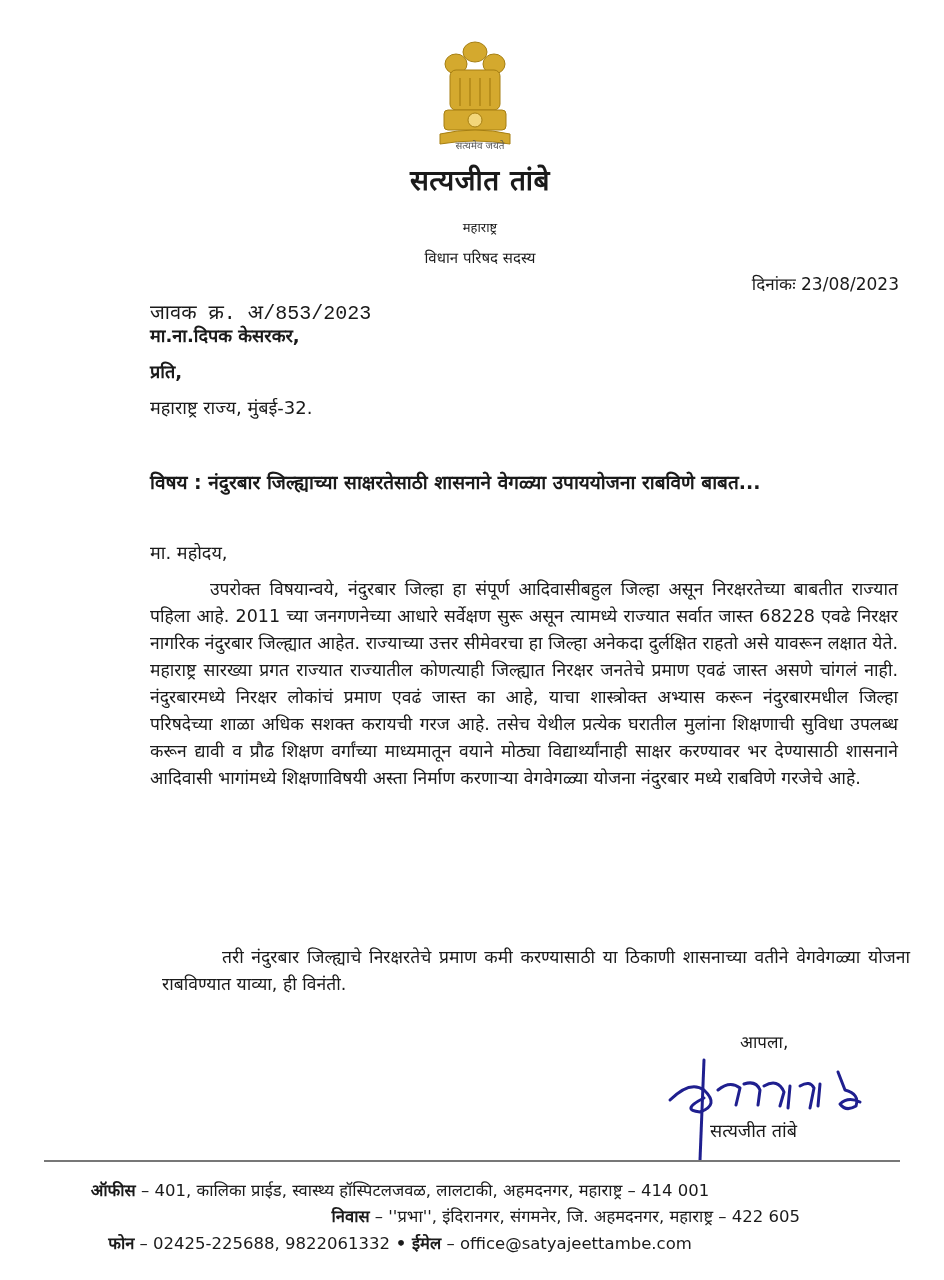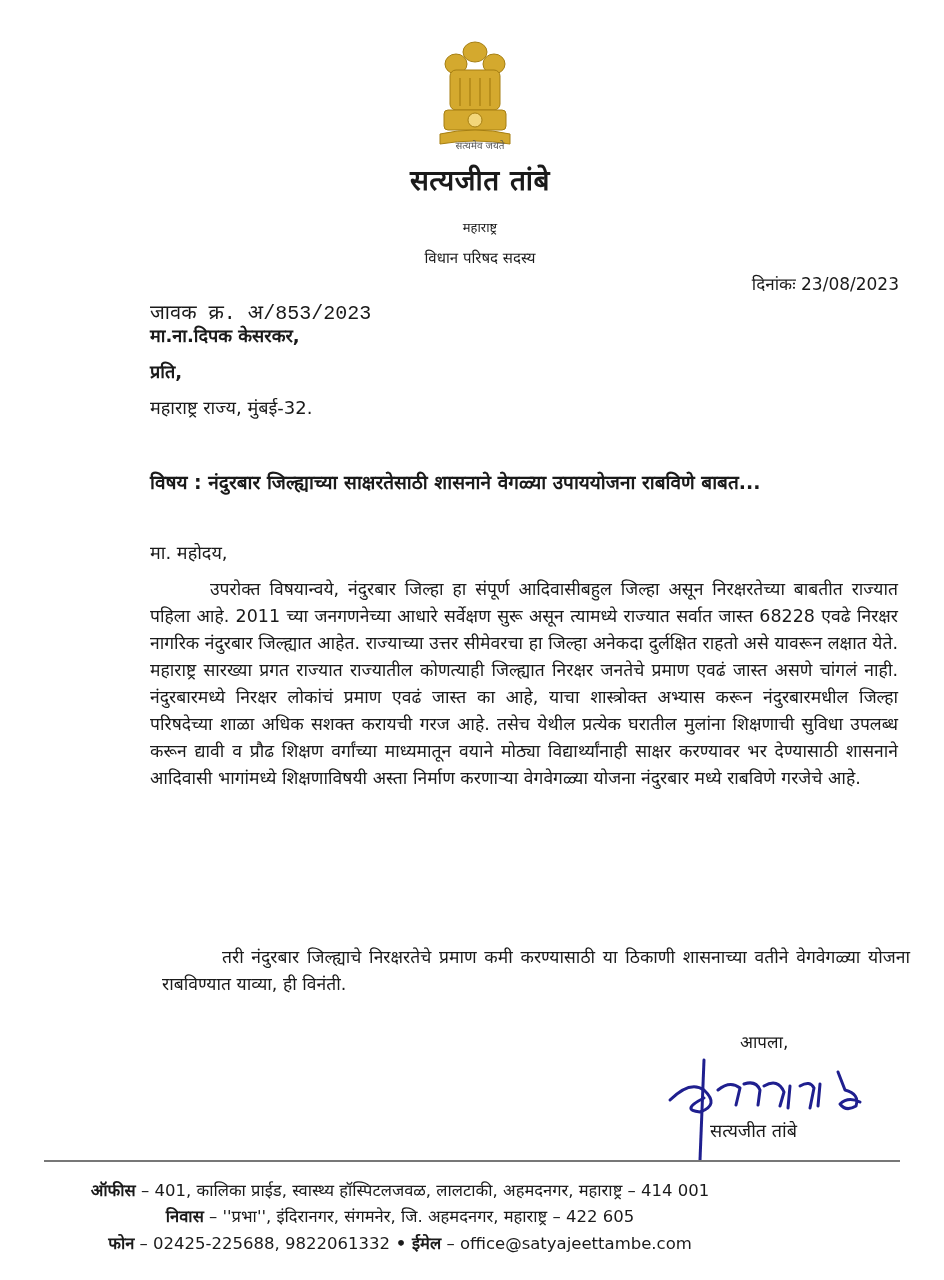--- a/index.html
+++ b/index.html
@@ -18,21 +18,21 @@
   .salutation { position:absolute; left:150px; top:540px; font-size:18px; }
   .para { position:absolute; left:150px; width:748px; font-size:17.5px; line-height:27px; text-align:justify; }
   .p1 { top:576px; text-indent:60px; }
   .p2 { top:944px; text-indent:60px;margin-left:12px; }
   .sign-block { position:absolute; left:660px; top:1030px; width:240px; }
   .yours { position:absolute; left:80px; top:0; font-size:17px; }
   .signature { position:absolute; left:0; top:20px; }
   .signer { position:absolute; left:50px; top:88px; font-size:18px; }
   .rule { position:absolute; left:44px; right:44px; top:1160px; height:2px; background:#777; }
   .footer { position:absolute; left:0; width:800px; text-align:center; font-size:16.5px; }
-  .f1 { top:1178px; } .f2 { top:1204px; } .f3 { top:1231px; }
+  .f1 { top:1178px; } .f2 { top:1204px;text-align:right; } .f3 { top:1231px; }
   .footer .lbl { font-weight:bold; }
 </style>
 </head>
 <body>
 
 <div>
   <svg class="emblem" viewBox="0 0 90 120">
     <g fill="#d4a92e" stroke="#a67f12" stroke-width="1">
       <ellipse cx="45" cy="18" rx="12" ry="10"></ellipse>
       <ellipse cx="26" cy="30" rx="11" ry="10"></ellipse>

